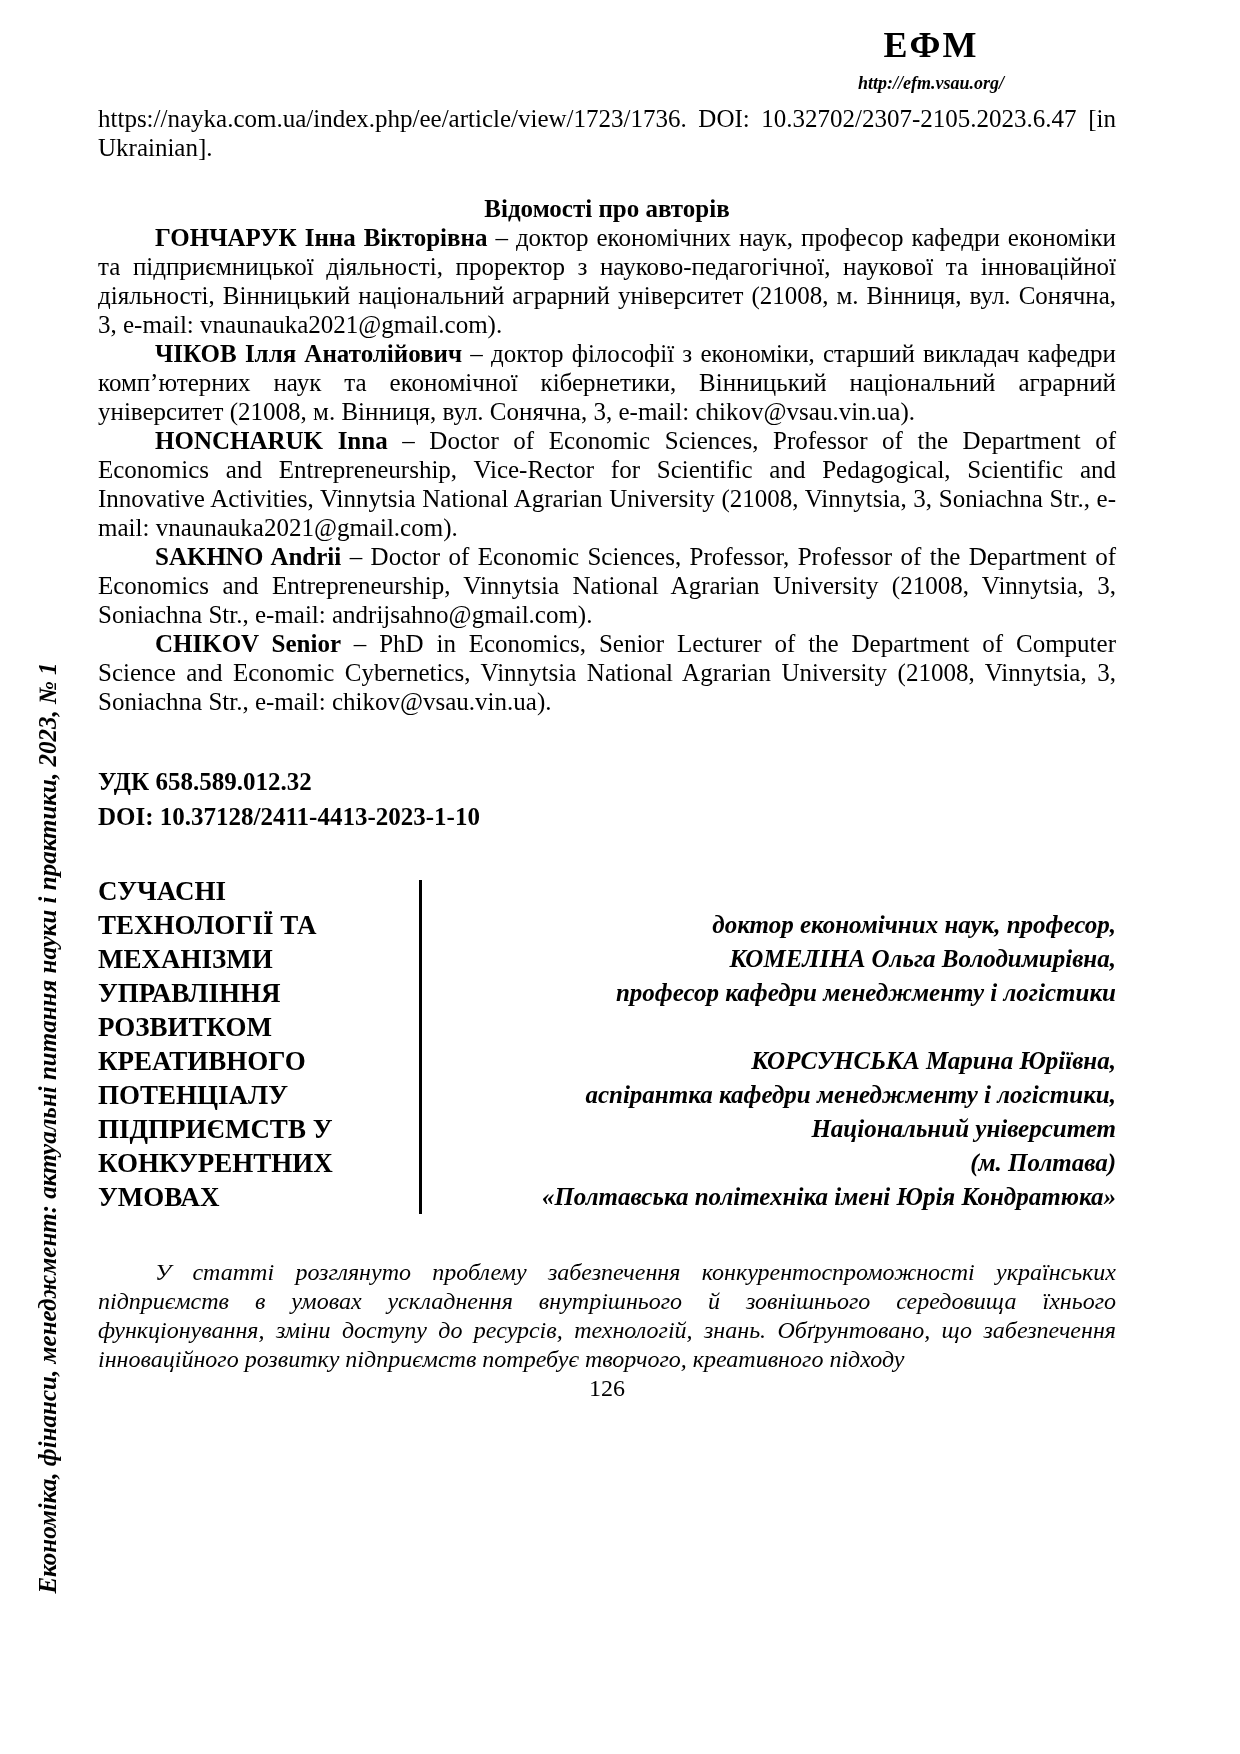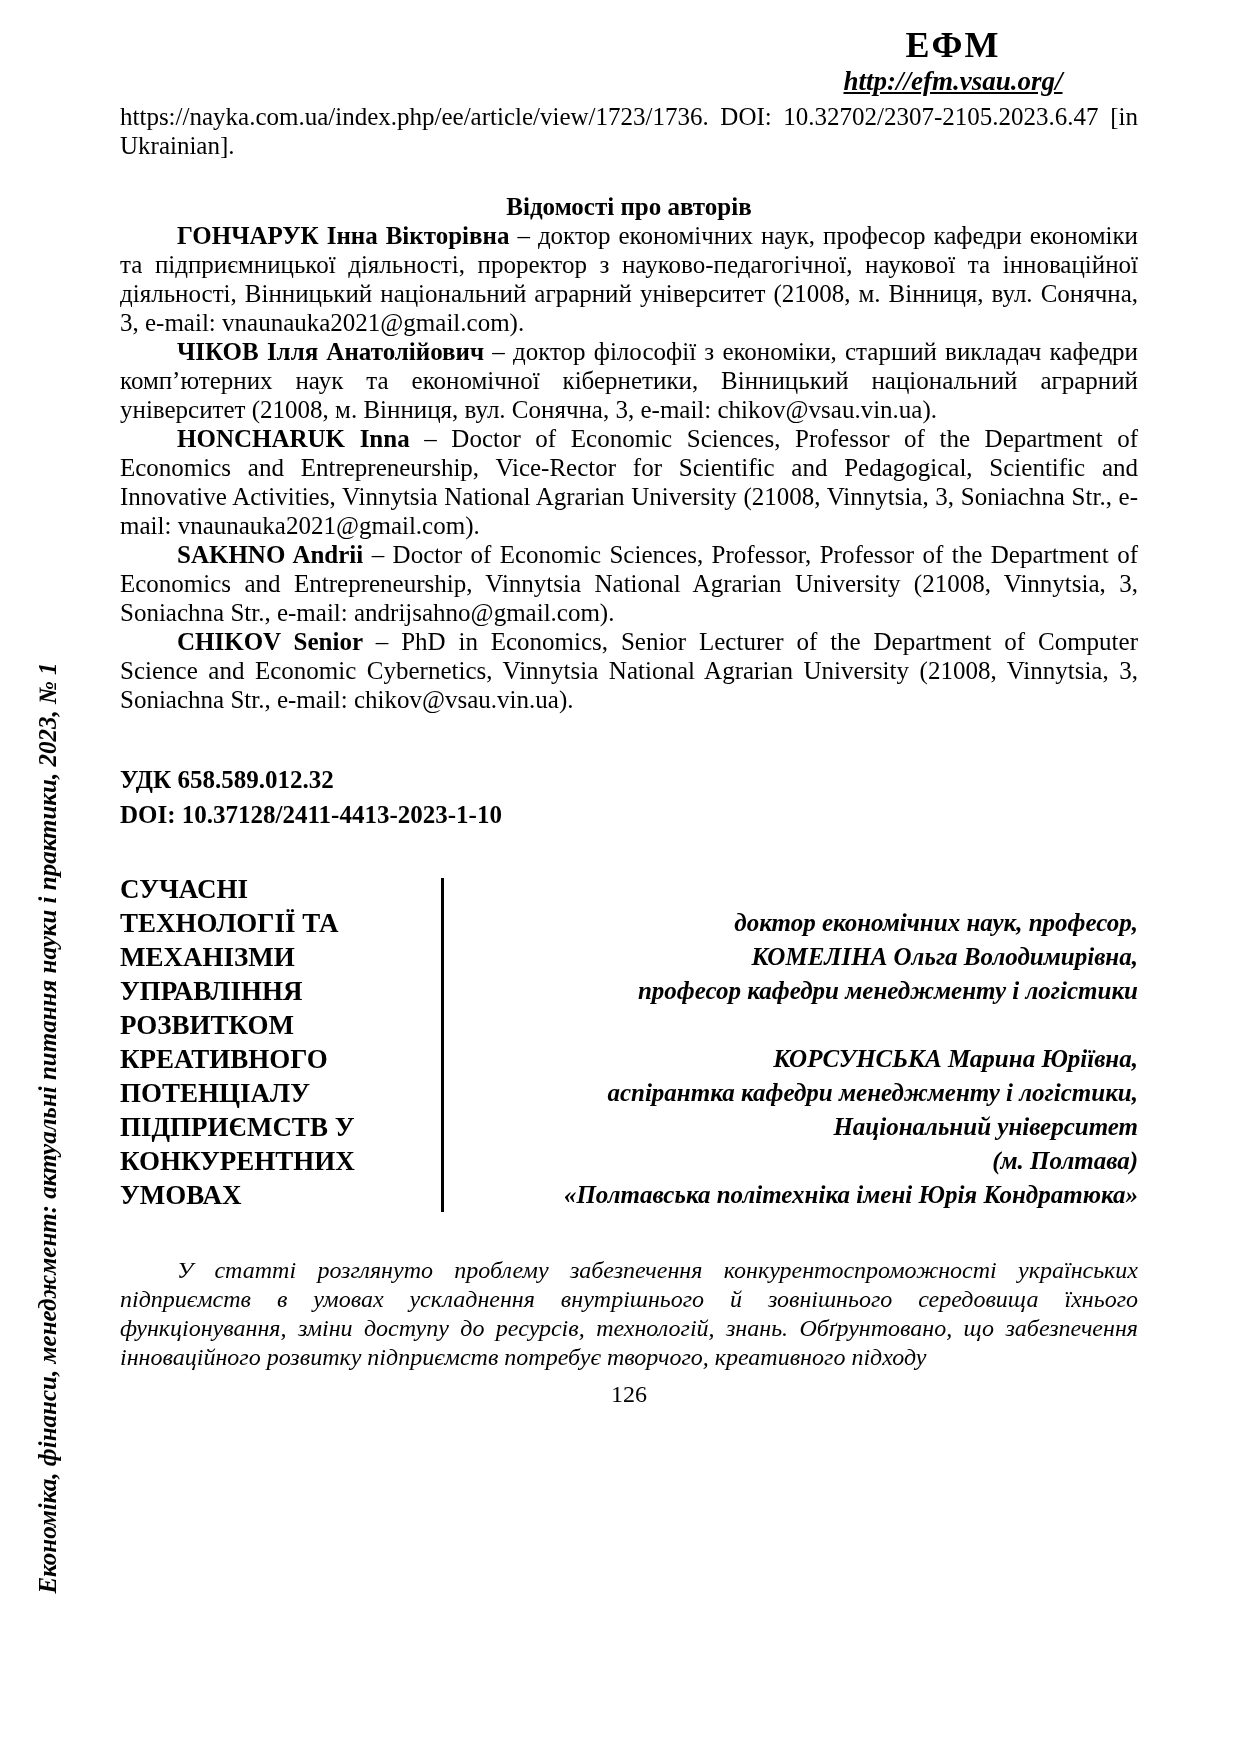--- a/index.html
+++ b/index.html
@@ -9,37 +9,37 @@
     background:#ffffff; color:#000;
     font-family:"Liberation Serif", serif;
     margin:0 auto; overflow:hidden;
   }
   .sidebar-rotated {
     position:absolute; left:34px; top:1702px; width:1148px;
     transform-origin:0 0; transform:rotate(-90deg);
     font-weight:bold; font-style:italic; font-size:25px; line-height:28px;
     text-align:center; white-space:nowrap;
   }
-  .content { position:absolute; left:120px; top:24px; width:1018px; font-size:25px; line-height:29px; }
+  .content { position:absolute; left:98px; top:24px; width:1018px; font-size:25px; line-height:29px; }
   .masthead { width:370px; margin-left:auto; text-align:center; margin-bottom:6px; }
   .logo { font-size:36px; font-weight:bold; line-height:42px; letter-spacing:2px; }
-  .site-link { display:inline-block; font-size:27px; font-weight:bold; font-style:italic;
-    text-decoration:underline; color:#000; line-height:30px; }
+  .site-link { display:inline-block; font-size:18px; font-weight:bold; font-style:italic;
+    color:#000; line-height:30px; }
   .citation { text-align:justify; }
   .section-title { text-align:center; font-weight:bold; margin-top:32px; }
   .author-par { text-align:justify; text-indent:57px; }
   .udk-block { margin-top:48px; font-weight:bold; line-height:35px; }
   .article-head { display:flex; margin-top:34px;align-items:flex-end; }
   .article-title { width:307px; font-weight:bold; font-size:27px; line-height:34px; padding-top:6px; }
   .article-authors { flex:1; border-left:3px solid #000; margin-left:14px; padding-left:10px;
     padding-top:28px; text-align:right; font-weight:bold; font-style:italic; line-height:34px; }
   .author-block + .author-block { margin-top:34px; }
   .abstract { margin-top:44px; font-style:italic; text-align:justify; text-indent:57px;
     font-size:24px; line-height:29px; }
-  .page-number { text-align:center; margin-top:8px; font-size:24px; }
+  .page-number { text-align:center; margin-top:0; font-size:24px; }
 </style>
 </head>
 <body>
 
 <div class="page">
 
   <div class="sidebar-rotated">Економіка, фінанси, менеджмент: актуальні питання науки і практики, 2023, № 1</div>
 
   <div class="content">
 

